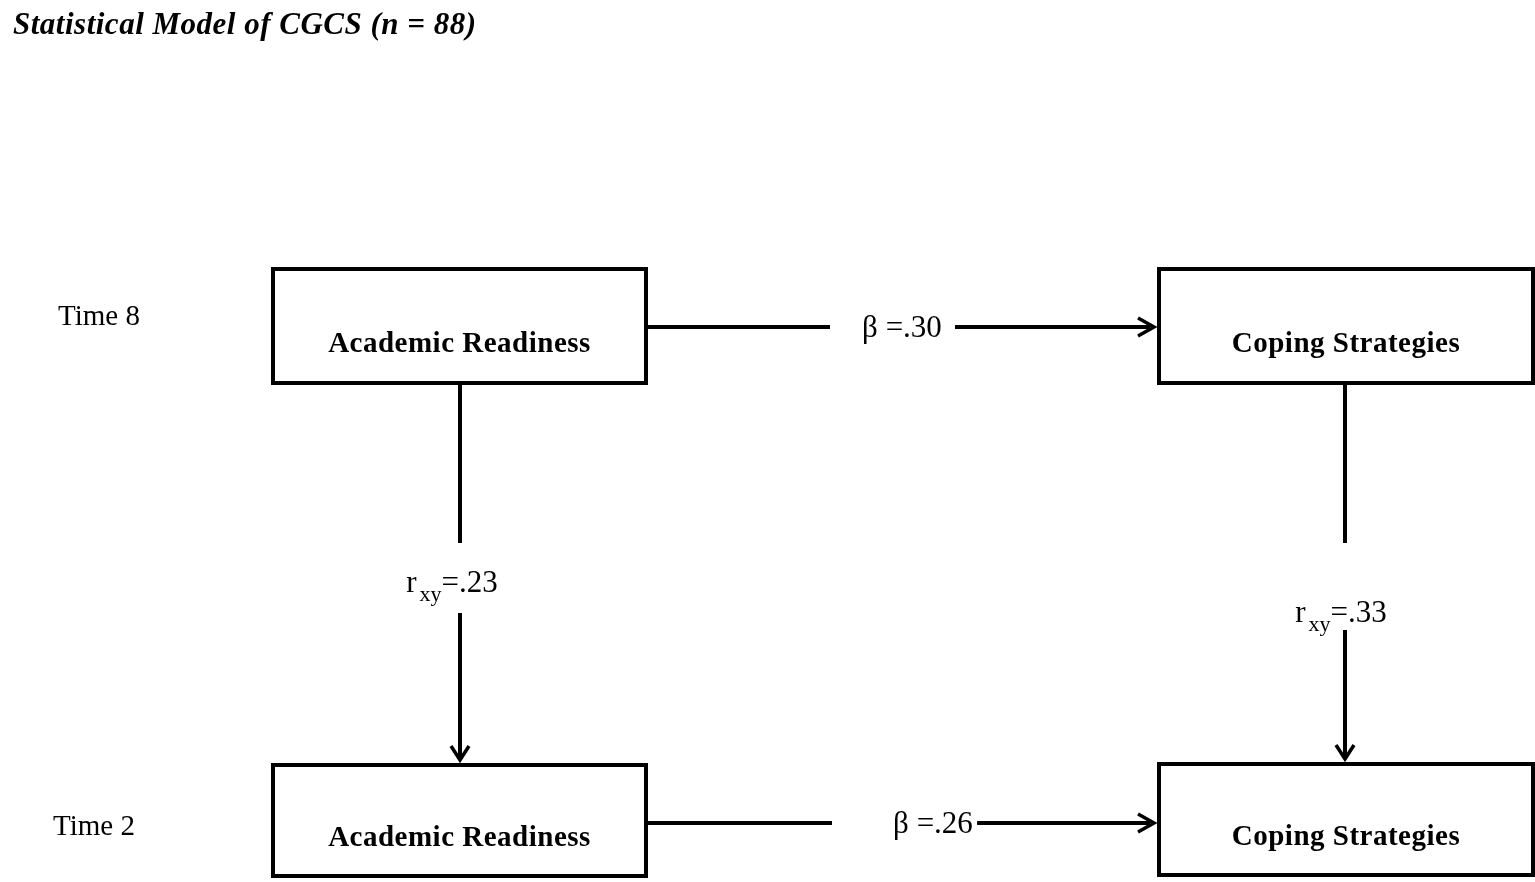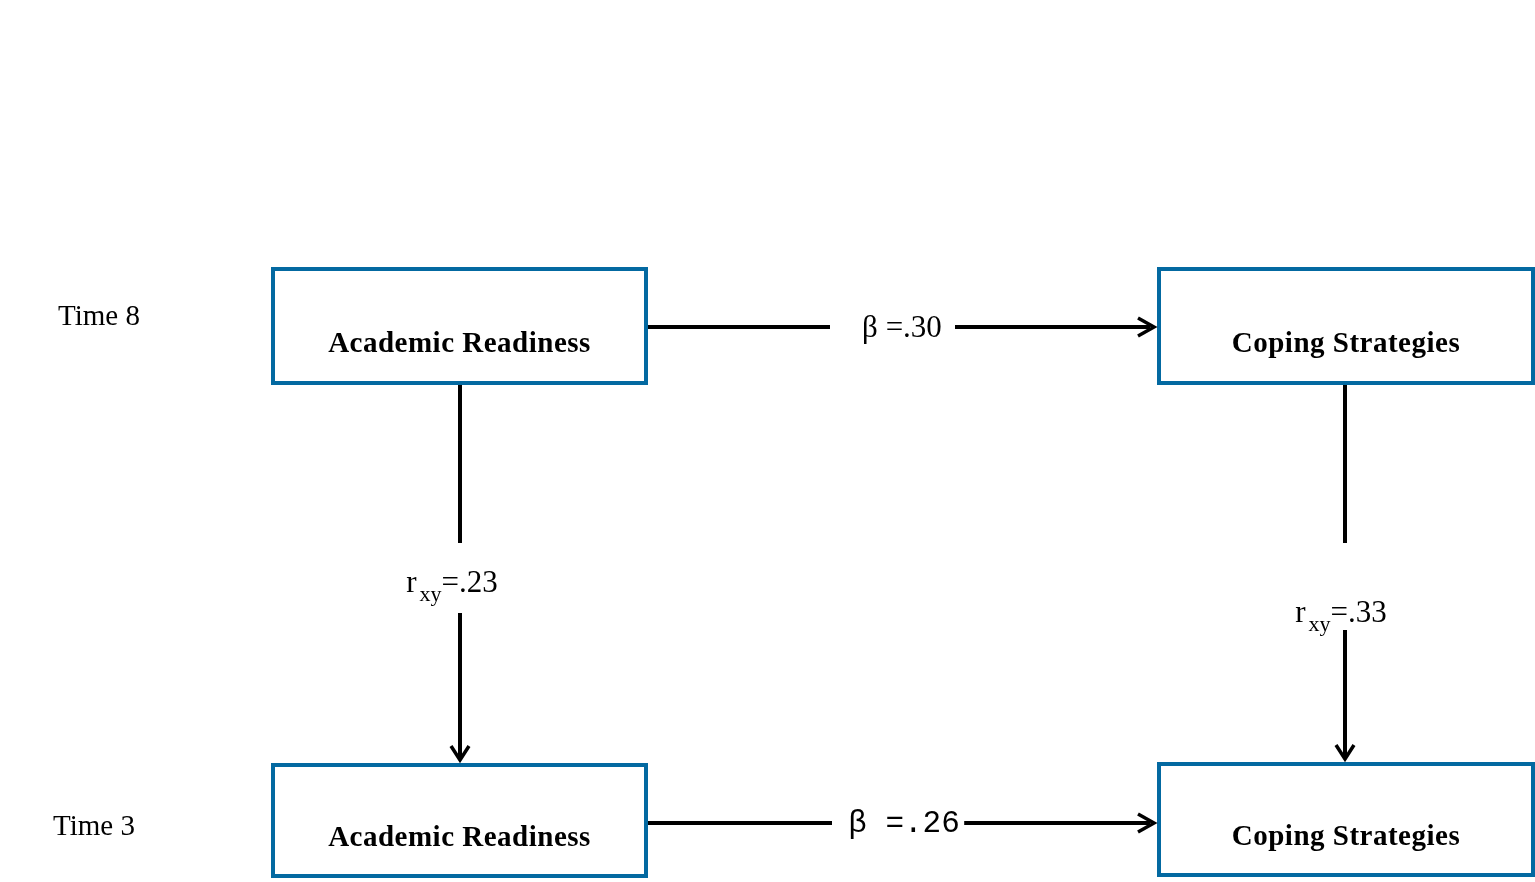--- a/index.html
+++ b/index.html
@@ -27,21 +27,21 @@
     white-space: nowrap;
   }
   .time-label {
     position: absolute;
     font-size: 29px;
     white-space: nowrap;
   }
   .model-box {
     position: absolute;
     box-sizing: border-box;
-    border: 4px solid #0369a1;
+    border: 4px solid #000000;
     background: #ffffff;
     display: flex;
     align-items: center;
     justify-content: center;
     padding-top: 32px;
     font-size: 29px;
     font-weight: bold;
     letter-spacing: 0.5px;
     white-space: nowrap;
   }
@@ -58,41 +58,42 @@
   }
   .coef-label {
     position: absolute;
     transform: translate(-50%, -50%);
     font-size: 31px;
     white-space: nowrap;
     background: #ffffff;
     padding: 0 4px;
   }
   #label-beta-t1 { left: 886px; top: 327px; margin-left: 16px; }
-  #label-beta-t2 { left: 904px; top: 823px; font-family: Liberation Mono, monospace; }
+  #label-beta-t2 { left: 933px; top: 823px; }
   #label-r-left  { left: 452px; top: 582px; }
   #label-r-right { left: 1341px; top: 612px; }
   .subscript {
     display: inline-block;
     font-size: 22px;
     transform: translateY(0.42em);
     margin-left: 3px;
   }
   svg line, svg polyline {
     stroke: #000000;
   }
 </style>
 </head>
 <body>
 
 <div id="canvas">
 
+  <div class="title">Statistical Model of CGCS (n = 88)</div>
 
   <div class="time-label" style="left:58px; top:299px;">Time 8</div>
-  <div class="time-label" style="left:53px; top:809px;">Time 3</div>
+  <div class="time-label" style="left:53px; top:809px;">Time 2</div>
 
   <div id="box-ar-t1" class="model-box">
     <span>Academic Readiness</span>
   </div>
   <div id="box-cs-t1" class="model-box">
     <span>Coping Strategies</span>
   </div>
   <div id="box-ar-t2" class="model-box">
     <span>Academic Readiness</span>
   </div>

